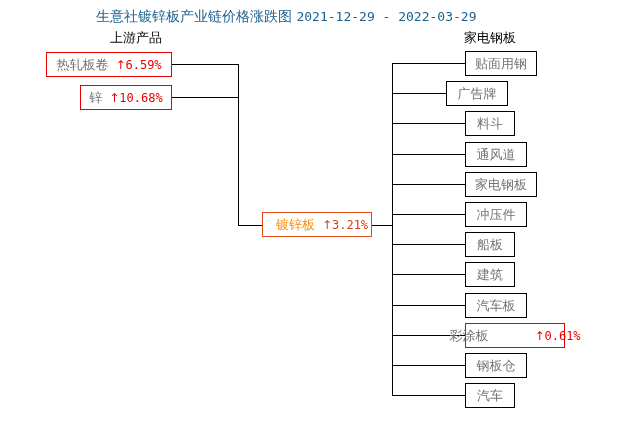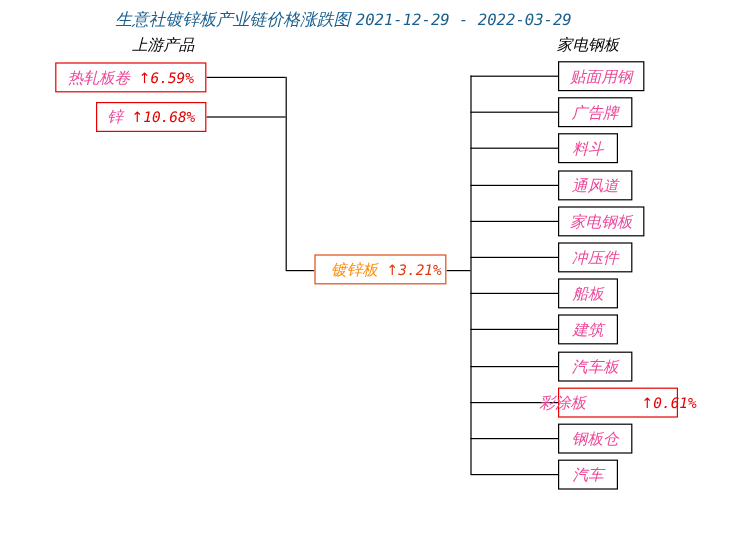--- a/index.html
+++ b/index.html
@@ -1,42 +1,42 @@
 <!DOCTYPE html>
 <html><head>
 <meta charset="utf-8">
 <style>
   html,body{margin:0;padding:0;}
   body{
     width:630px;height:445px;background:#ffffff;overflow:hidden;
     font-family:"DejaVu Sans","Liberation Sans",sans-serif;
     position:relative;
   }
-  #stage{position:absolute;left:0;top:0;width:630px;height:445px;font-style:italic;}
+  #stage{position:absolute;left:0;top:0;width:630px;height:445px;}
 
   .title{
     position:absolute;left:96px;top:8px;
     font-size:14px;color:#1a5f8e;white-space:nowrap;letter-spacing:0px;
   }
   .title .range{font-family:"DejaVu Sans Mono","Liberation Mono",monospace;font-size:13px;color:#1a5f8e;}
 
   .col-head{
     position:absolute;font-size:13px;color:#000000;white-space:nowrap;
   }
   #head-up{left:110px;top:29px;}
   #head-down{left:464px;top:29px;}
 
   .node{
     position:absolute;box-sizing:border-box;
     border:1px solid #000000;background:#ffffff;
     display:flex;align-items:center;justify-content:center;
     white-space:nowrap;font-size:13px;color:#000000;
     padding:0 5px;height:25px;
   }
-  .node .nm{color:#ec4899;}
+  .node .nm{color:#737373;}
   .node .pct{color:#e60000;margin-left:7px;font-family:"DejaVu Sans Mono","Liberation Mono",monospace;font-size:12px;}
   .node .pct .arw{font-family:"DejaVu Sans","Liberation Sans",sans-serif;font-size:12px;}
 
   .node.hot{border-color:#e60000;}
   .node.center{border-color:#e04b16;padding-left:15px;}
   .node.center .nm{color:#ff8c00;}
   .node.center .pct{color:#e03a10;}
 
   .ln{position:absolute;background:#000000;}
   .ln.h{height:1px;}
@@ -84,21 +84,21 @@
         <span class="nm">热轧板卷</span>
         <span class="pct"><span class="arw">↑</span>6.59%</span>
       </div>
       <div class="node hot" style="left: 80px; top: 85px; width: 92px;">
         <span class="nm">锌</span>
         <span class="pct"><span class="arw">↑</span>10.68%</span>
       </div>
       <div class="node" style="left: 465px; top: 51px; width: 72px;">
         <span class="nm">贴面用钢</span>
       </div>
-      <div class="node" style="left: 465px; top: 81px; width: 62px;">
+      <div class="node" style="left: 446px; top: 81px; width: 62px;">
         <span class="nm">广告牌</span>
       </div>
       <div class="node" style="left: 465px; top: 111px; width: 50px;">
         <span class="nm">料斗</span>
       </div>
       <div class="node" style="left: 465px; top: 142px; width: 62px;">
         <span class="nm">通风道</span>
       </div>
       <div class="node" style="left: 465px; top: 172px; width: 72px;">
         <span class="nm">家电钢板</span>

